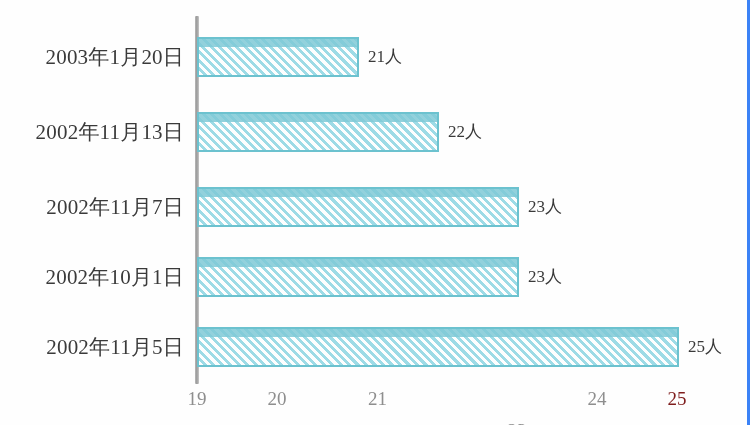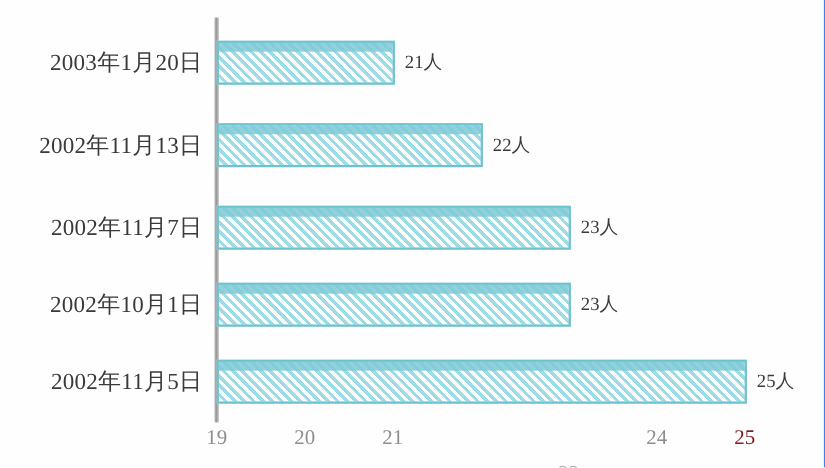--- a/index.html
+++ b/index.html
@@ -16,21 +16,21 @@
   }
 
   #chart-root {
     position: absolute;
     left: 0;
     top: 0;
     width: 750px;
     height: 425px;
     background: #fefefe;
     box-sizing: border-box;
-    border-right: 1px solid #3b82f6;
+    border-right: 3px solid #3b82f6;
   }
 
   
   .plot-area {
     position: absolute;
     left: 0;
     top: 0;
     width: 750px;
     height: 425px;
   }
@@ -153,19 +153,19 @@
     <div class="row" style="top:326px;">
       <div class="cat-label">2002年11月5日</div>
       <div class="bar" style="left:197px;width:482px;">
         <div class="bar-cap" style="left:0;right:0;top:0;"></div>
       </div>
       <div class="value-label" style="left:688px;">25人</div>
     </div>
 
     <div class="x-tick" style="left:197px;">19</div>
     <div class="x-tick" style="left:277px;">20</div>
-    <div class="x-tick" style="left:357px;">21</div>
+    <div class="x-tick" style="left:357px;text-align:right;">21</div>
     <div class="x-tick" style="left:517px;margin-top:32px;">23</div>
     <div class="x-tick" style="left:597px;">24</div>
     <div class="x-tick faded" style="left:677px;">25</div>
 
   </div>
 </div>
 
 </body></html>

